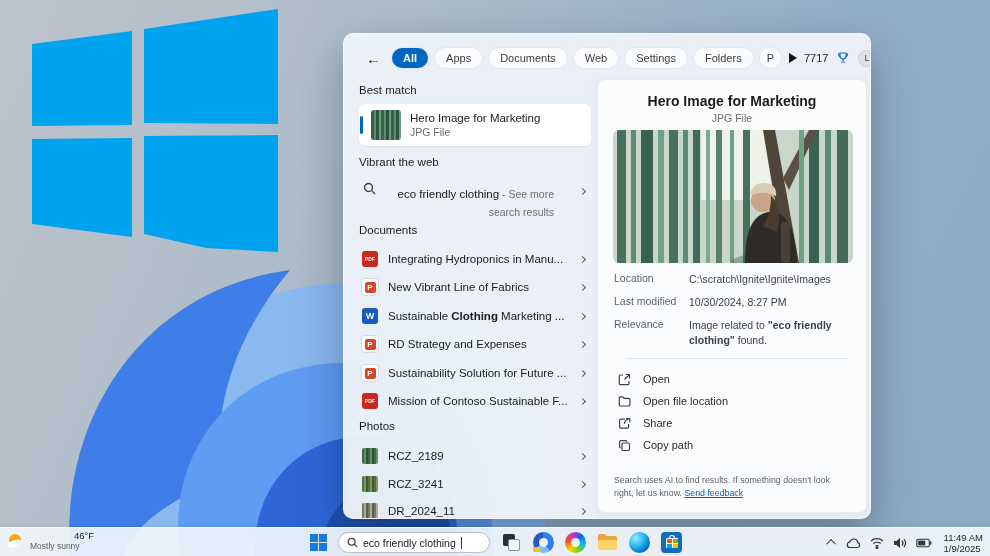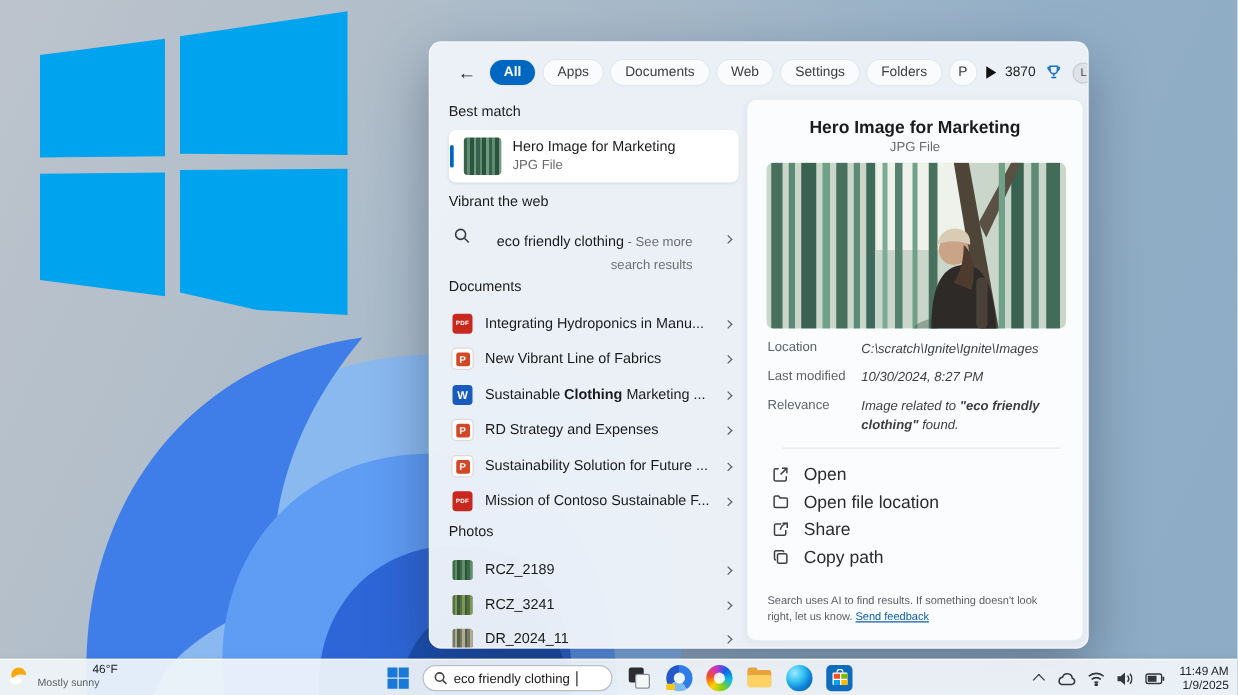--- a/index.html
+++ b/index.html
@@ -66,26 +66,26 @@
 
   
   .panel { position:absolute; left:253px; top:45px; width:270px; height:434px; background:#fbfcfe;
            border:1px solid #e9ecf1; border-radius:8px; box-shadow:0 2px 8px rgba(30,40,60,0.06); }
   .pv-title { margin-top:13px; text-align:center; font-size:14px; font-weight:bold; color:#1b1b1b; }
   .pv-sub { text-align:center; font-size:10.5px; color:#6a6a6a; margin-top:3px; }
   .pv-img { position:absolute; left:15px; top:50px; width:240px; height:133px; border-radius:6px; overflow:hidden; }
   .meta { position:absolute; left:16px; top:192px; width:240px; }
   .meta-row { display:flex; margin-bottom:9px; }
   .meta-label { width:75px; flex:none; font-size:10.5px; color:#5f6368; }
-  .meta-value { font-size:10.5px; color:#3c3f44; line-height:1.35;font-style:italic; }
+  .meta-value { font-size:10.5px; color:#3c3f44; line-height:1.35; }
   .divider { position:absolute; left:28px; top:278px; width:222px; height:1px; background:#e4e7ec; }
   .actions { position:absolute; left:16px; top:288px; width:238px; }
   .action { display:flex; align-items:center; height:22px; cursor:pointer; border-radius:4px; }
   .action svg { flex:none; margin:0 12px 0 4px; }
-  .action-label { font-size:14px; color:#2b2b2b; }
+  .action-label { font-size:11px; color:#2b2b2b; }
   .pv-footer { position:absolute; left:16px; bottom:12px; width:236px; font-size:8.8px; color:#5a5e64; line-height:1.5; }
   .pv-footer a { color:#0b5fae; text-decoration:underline; cursor:pointer; }
 
   
   .taskbar { position:absolute; left:0; bottom:0; width:990px; height:29px;
              background:rgba(241,245,250,0.92); border-top:1px solid rgba(255,255,255,0.7);
              box-shadow:0 -1px 4px rgba(0,0,0,0.08); }
   .weather { position:absolute; left:7px; top:2px; display:flex; align-items:center; gap:5px; cursor:pointer; }
   .wtemp { font-size:9.5px; color:#222;margin-left:44px; }
   .wcond { font-size:8.5px; color:#5c6066; }
@@ -111,21 +111,21 @@
   .edge-tb { border-radius:50%; background:radial-gradient(circle at 32% 30%, #9fe8ff 0%, #35c1f1 35%, #0b7fd6 65%, #084e9e 100%); }
   .store-tb { background:#0f6cbd; border-radius:4px; }
   .store-tb .win { position:absolute; left:4.5px; top:6px; width:12px; height:10px; background:#fff; border-radius:1px;
                    display:grid; grid-template-columns:5px 5px; grid-template-rows:4px 4px; gap:1px; padding:1px; }
   .store-tb .win i:nth-child(1){background:#f25022}.store-tb .win i:nth-child(2){background:#7fba00}
   .store-tb .win i:nth-child(3){background:#00a4ef}.store-tb .win i:nth-child(4){background:#ffb900}
   .store-tb .handle { position:absolute; left:7.5px; top:3px; width:6px; height:5px; border:1.5px solid #fff; border-bottom:none; border-radius:3px 3px 0 0; }
   .tray { position:absolute; right:58px; top:0; height:29px; display:flex; align-items:center; gap:9px; color:#33363b; }
   .tray > * { cursor:pointer; }
   .chev-up { width:7px; height:7px; border-left:1.5px solid #33363b; border-top:1.5px solid #33363b; transform:rotate(45deg) translateY(2px); }
-  .clock { position:absolute; right:7px; top:4px; text-align:right; font-size:9.5px; color:#1f2125; line-height:1.2; cursor:pointer; }
+  .clock { position:absolute; right:7px; top:4px; text-align:left; font-size:9.5px; color:#1f2125; line-height:1.2; cursor:pointer; }
 </style>
 </head>
 <body>
 
 <div class="desktop-art">
   <svg class="bloom" width="560" height="436" viewBox="0 0 560 436">
     <path d="M70,436 C50,300 150,180 290,165 C420,152 510,240 515,360 L515,436 Z" fill="#8ab9f0"></path>
     <path d="M40,436 C30,300 110,170 260,150 C210,210 182,280 190,360 C148,376 103,403 93,436 Z" fill="#3f7de8"></path>
     <path d="M150,436 C135,330 205,245 310,243 C400,241 462,310 464,436 Z" fill="#5f9cf4"></path>
     <path d="M225,436 C222,365 270,315 340,316 C400,317 430,365 428,436 Z" fill="#2e66d8"></path>
@@ -145,21 +145,21 @@
     <span class="back-arrow">←</span>
     <span class="pill active">All</span>
     <span class="pill">Apps</span>
     <span class="pill">Documents</span>
     <span class="pill">Web</span>
     <span class="pill">Settings</span>
     <span class="pill">Folders</span>
     <span class="pill partial">P</span>
     <span class="play-tri"></span>
     <span class="tabs-right">
-      <span class="points">3870</span>
+      <span class="points">7717</span>
       <svg width="14" height="14" viewBox="0 0 14 14" fill="none" stroke="#1570c8" stroke-width="1.2">
         <path d="M4,2 h6 v3 a3,3 0 0 1 -6,0 Z"></path>
           <path d="M4,3 H2.5 a2,2 0 0 0 2,2.4"></path>
           <path d="M10,3 h1.5 a2,2 0 0 1 -2,2.4"></path>
           <path d="M7,8 v2"></path>
           <path d="M5,11 h4"></path>
       </svg>
       <span class="avatar">L</span>
 
     </span>

